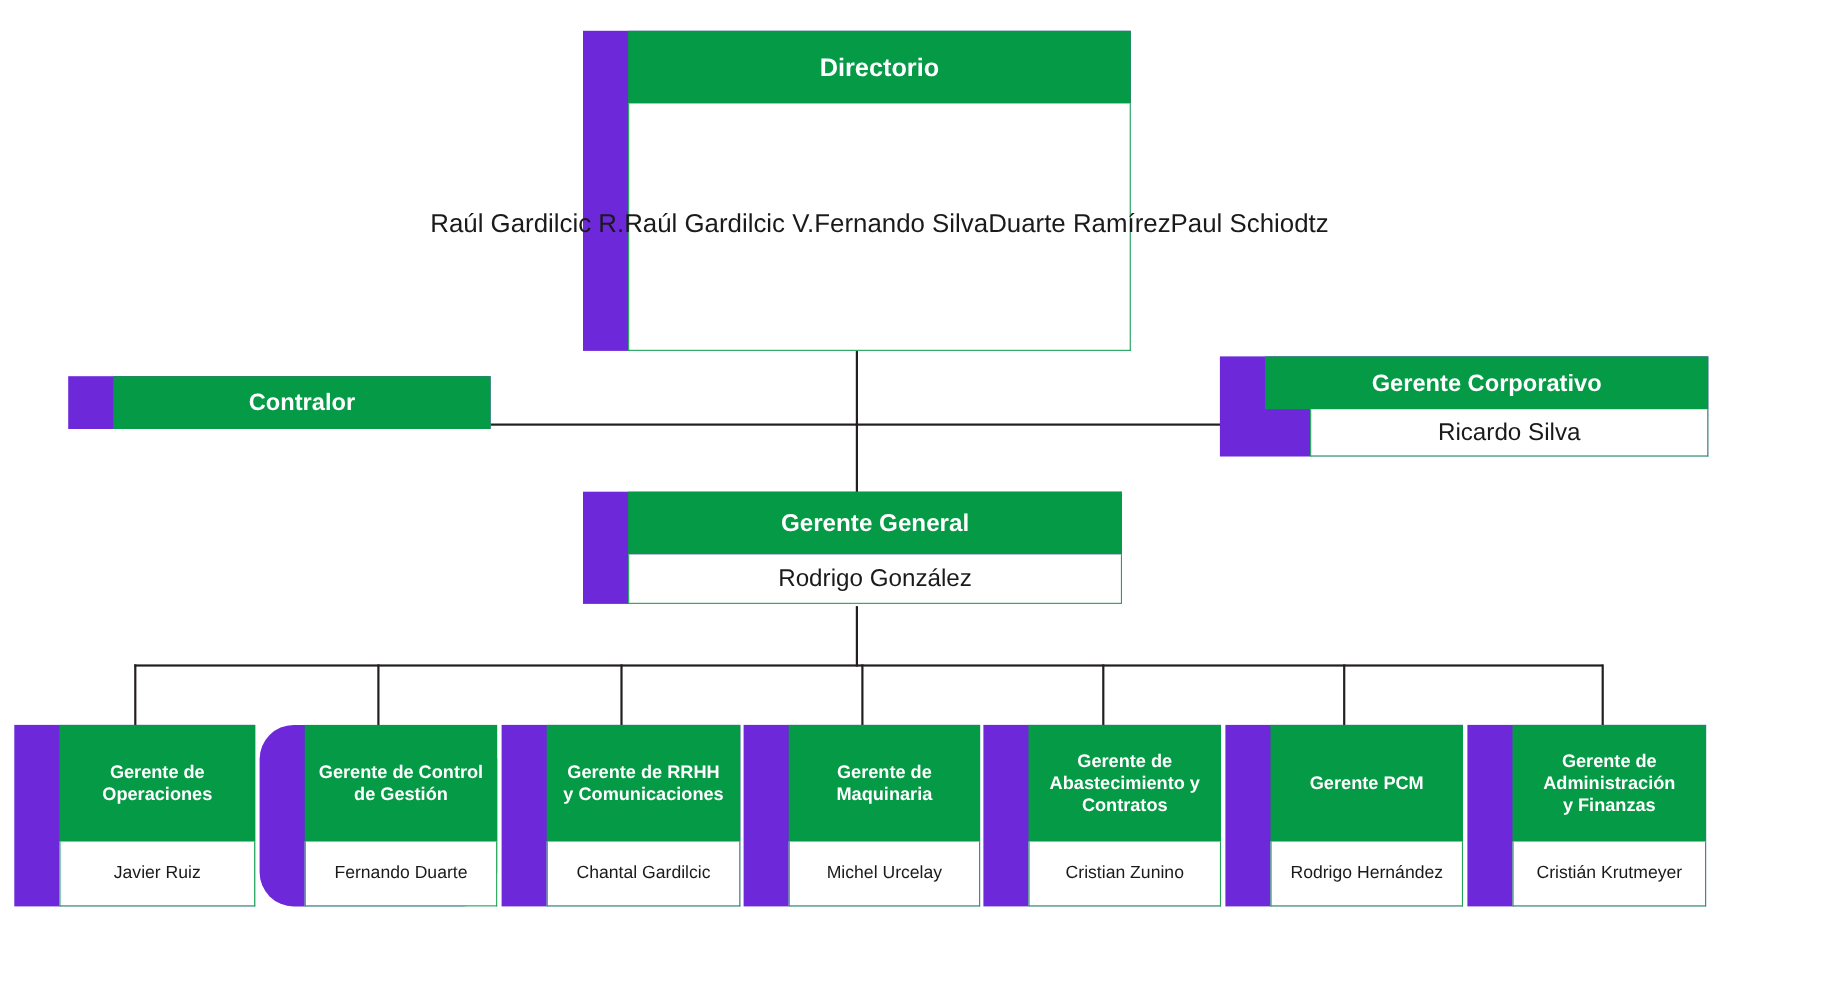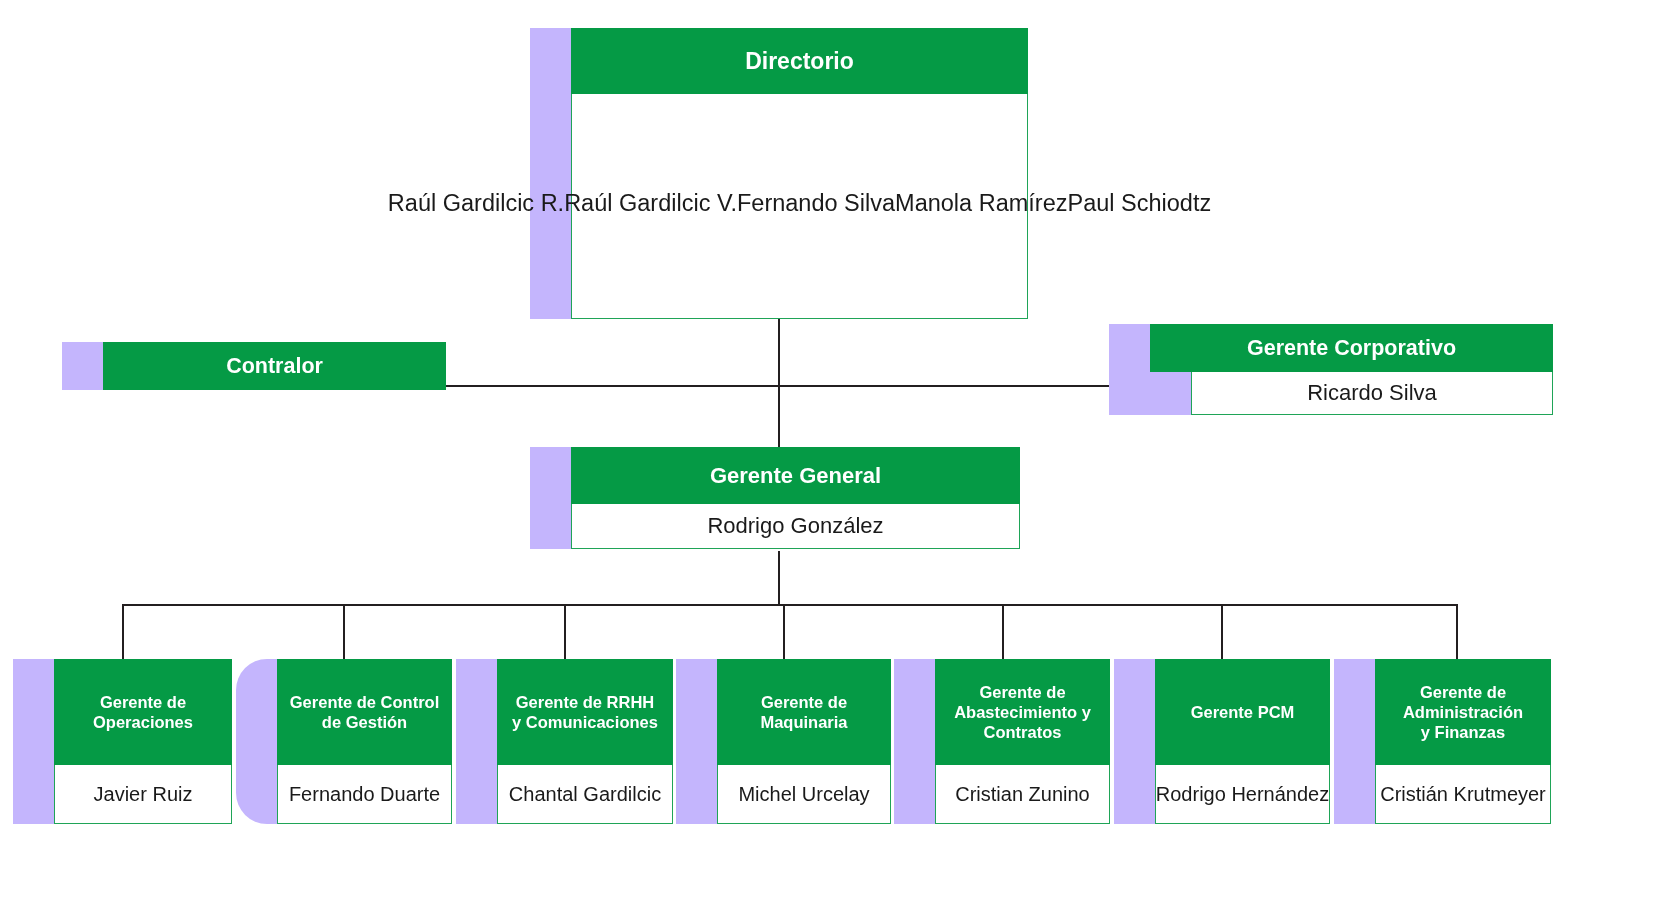--- a/index.html
+++ b/index.html
@@ -14,21 +14,21 @@
 
   #org-chart {
     position: relative;
     width: 1667px;
     height: 900px;
   }
 
   
   .node {
     position: absolute;
-    background: #c4b5fd;
+    background: #6d28d9;
     padding-left: 41px;
   }
 
   .node-header {
     background: #059A45;
     color: #ffffff;
     font-weight: bold;
     text-align: center;
     display: flex;
     align-items: center;
@@ -82,21 +82,21 @@
   .leaf .node-header {
     height: 106px;
     font-size: 16.5px;
     align-items: center;
     line-height: 1.22;
   }
   .leaf .node-body {
     height: 59px;
   }
   .leaf .node-body .person {
-    font-size: 20px;
+    font-size: 16px;
   }
 
   
   .line {
     position: absolute;
     background: #231f20;
   }
   .v-line { width: 2px; }
   .h-line { height: 2px; }
 </style>
@@ -121,21 +121,21 @@
   <div class="line v-line" style="left:1002px; top:604px; height:56px;"></div>
   <div class="line v-line" style="left:1221px; top:604px; height:56px;"></div>
   <div class="line v-line" style="left:1456px; top:604px; height:56px;"></div>
 
   <div class="node" id="node-directorio">
     <div class="node-header">Directorio</div>
     <div class="node-body">
       <div class="person">Raúl Gardilcic R.</div>
       <div class="person">Raúl Gardilcic V.</div>
       <div class="person">Fernando Silva</div>
-      <div class="person">Manola Ramírez</div>
+      <div class="person">Duarte Ramírez</div>
       <div class="person">Paul Schiodtz</div>
     </div>
   </div>
 
   <div class="node" id="node-contralor">
     <div class="node-header">Contralor</div>
   </div>
 
   <div class="node" id="node-gerente-corporativo">
     <div class="node-header">Gerente Corporativo</div>

